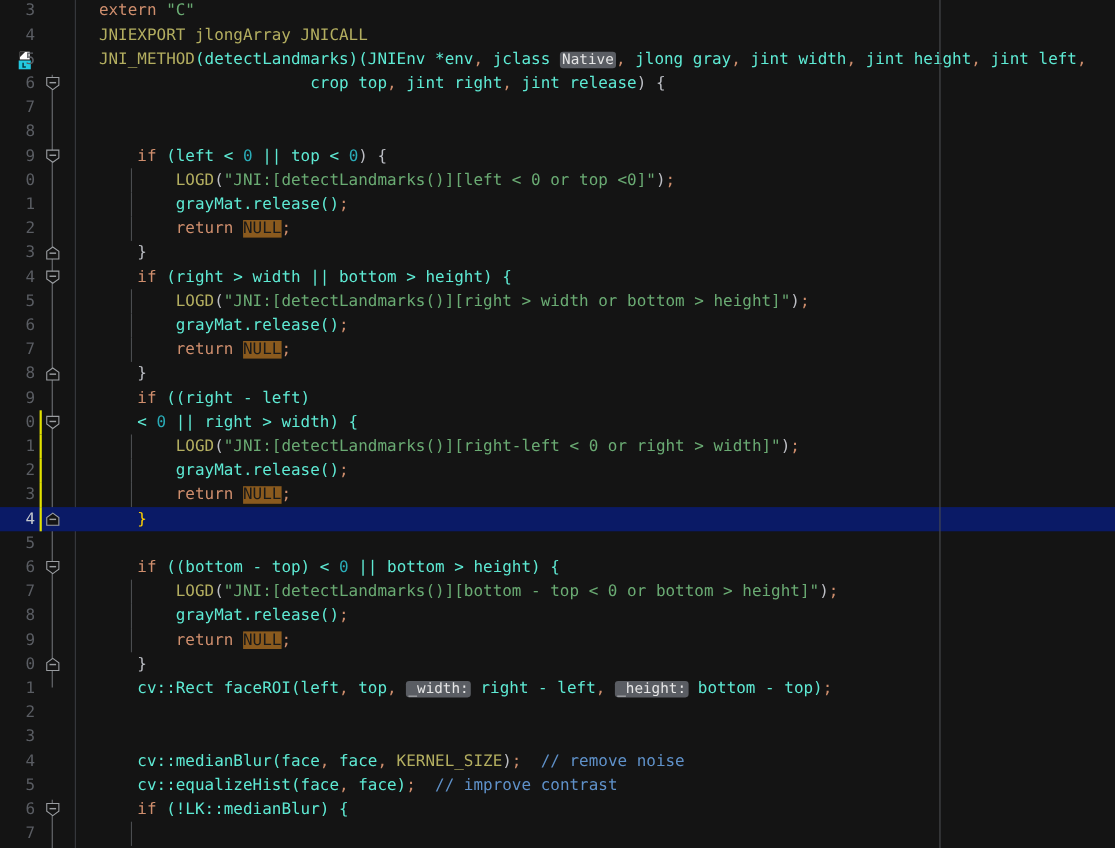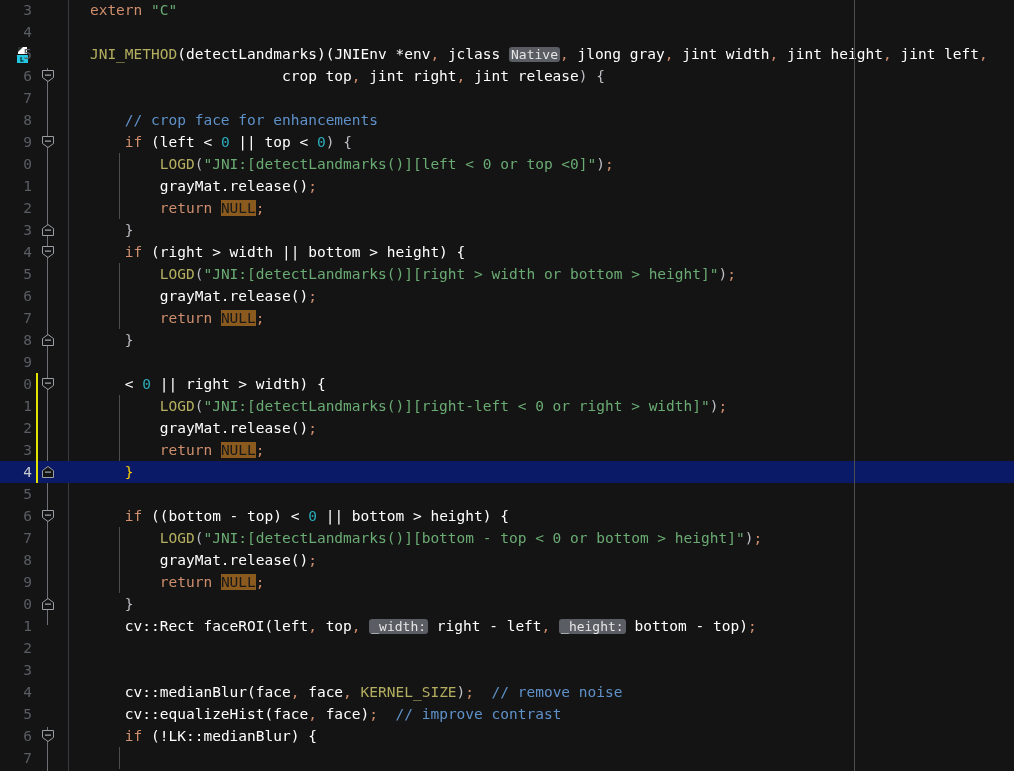--- a/index.html
+++ b/index.html
@@ -93,21 +93,21 @@
     left: 55px;
     color: #bcbec4;
   }
 
   
   .kw      { color: #cf8e6d; }           
   .macro   { color: #b3ae60; }           
   .num     { color: #2aacb8; }           
   .str     { color: #6aab73; }           
   .cmt     { color: #5f91c9; }           
-  .ident   { color: #ffffff; }           
+  .ident   { color: #5eead4; }           
   .punct   { color: #bcbec4; }
   .semi    { color: #cf8e6d; }           
   .brace-m { color: #ffd000; }
   .hl      { background: #8a5a1e; color: #1a1a1a; }  
 
   
   .hint {
     background: #5a5d63;
     color: #e6e6e6;
     border-radius: 3px;
@@ -163,28 +163,28 @@
     <svg width="22" height="22" viewBox="0 0 22 22">
       <path d="M4 3 L13 3 L13 10 L4 10 Z" fill="#ffffff"></path>
       <path d="M4 3 L9 3 L4 8 Z" fill="#2b2b2b"></path>
       <rect x="3" y="11" width="11" height="8" fill="#23c8e0"></rect>
       <path d="M7 13 L7 17 L9.5 17" stroke="#0b3c47" stroke-width="1.4" fill="none"></path>
     </svg>
   </div>
 
   <div id="rows">
       <div class="row" style="top: -1px;"><span class="lnum">3</span><span class="code"><span class="punct">    </span><span class="kw">extern</span><span class="punct"> </span><span class="str">"C"</span></span></div>
-      <div class="row" style="top: 21px;"><span class="lnum">4</span><span class="code"><span class="punct">    </span></span></div>
+      <div class="row" style="top: 21px;"><span class="lnum">4</span><span class="code"><span class="punct">    </span><span class="macro">JNIEXPORT jlongArray JNICALL</span></span></div>
       <div class="row" style="top: 43px;"><span class="lnum">5</span><span class="code"><span class="punct">    </span><span class="macro">JNI_METHOD</span><span class="ident">(detectLandmarks)(</span><span class="ident">JNIEnv</span><span class="ident"> *env</span><span class="semi">,</span><span class="ident"> jclass </span><span class="hint">Native</span><span class="semi">,</span><span class="ident"> jlong gray</span><span class="semi">,</span><span class="ident"> jint width</span><span class="semi">,</span><span class="ident"> jint height</span><span class="semi">,</span><span class="ident"> jint left</span><span class="semi">,</span></span></div>
       <div class="row" style="top: 65px;"><span class="lnum">6</span><div class="fold"><svg width="14" height="14" viewBox="0 0 14 14">
             <path d="M1.5 1.5 H12.5 V8.5 L7 12.5 L1.5 8.5 Z" fill="#141414" stroke="#9a9da1" stroke-width="1"></path>
             <rect x="4" y="5.5" width="6" height="1.3" fill="#9a9da1"></rect>
           </svg></div><span class="code"><span class="ident">                          crop top</span><span class="semi">,</span><span class="ident"> jint right</span><span class="semi">,</span><span class="ident"> jint release</span><span class="punct">) {</span></span></div>
       <div class="row" style="top: 87px;"><span class="lnum">7</span></div>
-      <div class="row" style="top: 109px;"><span class="lnum">8</span><span class="code"><span class="punct">        </span><span class="cmt">// crop face for enhancements</span></span></div>
+      <div class="row" style="top: 109px;"><span class="lnum">8</span></div>
       <div class="row" style="top: 131px;"><span class="lnum">9</span><div class="fold"><svg width="14" height="14" viewBox="0 0 14 14">
             <path d="M1.5 1.5 H12.5 V8.5 L7 12.5 L1.5 8.5 Z" fill="#141414" stroke="#9a9da1" stroke-width="1"></path>
             <rect x="4" y="5.5" width="6" height="1.3" fill="#9a9da1"></rect>
           </svg></div><span class="code"><span class="punct">        </span><span class="kw">if</span><span class="ident"> (left &lt; </span><span class="num">0</span><span class="ident"> || top &lt; </span><span class="num">0</span><span class="punct">) {</span></span></div>
       <div class="row" style="top: 153px;"><span class="lnum">0</span><div class="iguide" style="left: 119px; top: 0px; height: 22px;"></div><span class="code"><span class="punct">            </span><span class="macro">LOGD</span><span class="punct">(</span><span class="str">"JNI:[detectLandmarks()][left &lt; 0 or top &lt;0]"</span><span class="punct">)</span><span class="semi">;</span></span></div>
       <div class="row" style="top: 175px;"><span class="lnum">1</span><div class="iguide" style="left: 119px; top: 0px; height: 22px;"></div><span class="code"><span class="ident">            grayMat.release()</span><span class="semi">;</span></span></div>
       <div class="row" style="top: 197px;"><span class="lnum">2</span><div class="iguide" style="left: 119px; top: 0px; height: 22px;"></div><span class="code"><span class="punct">            </span><span class="kw">return</span><span class="punct"> </span><span class="hl">NULL</span><span class="semi">;</span></span></div>
       <div class="row" style="top: 219px;"><span class="lnum">3</span><div class="fold"><svg width="14" height="14" viewBox="0 0 14 14">
             <path d="M7 1.5 L12.5 5.5 V12.5 H1.5 V5.5 Z" fill="#141414" stroke="#9a9da1" stroke-width="1"></path>
             <rect x="4" y="6.5" width="6" height="1.3" fill="#9a9da1"></rect>
@@ -193,21 +193,21 @@
             <path d="M1.5 1.5 H12.5 V8.5 L7 12.5 L1.5 8.5 Z" fill="#141414" stroke="#9a9da1" stroke-width="1"></path>
             <rect x="4" y="5.5" width="6" height="1.3" fill="#9a9da1"></rect>
           </svg></div><span class="code"><span class="punct">        </span><span class="kw">if</span><span class="ident"> (right &gt; width || bottom &gt; height) {</span></span></div>
       <div class="row" style="top: 263px;"><span class="lnum">5</span><div class="iguide" style="left: 119px; top: 0px; height: 22px;"></div><span class="code"><span class="punct">            </span><span class="macro">LOGD</span><span class="punct">(</span><span class="str">"JNI:[detectLandmarks()][right &gt; width or bottom &gt; height]"</span><span class="punct">)</span><span class="semi">;</span></span></div>
       <div class="row" style="top: 285px;"><span class="lnum">6</span><div class="iguide" style="left: 119px; top: 0px; height: 22px;"></div><span class="code"><span class="ident">            grayMat.release()</span><span class="semi">;</span></span></div>
       <div class="row" style="top: 307px;"><span class="lnum">7</span><div class="iguide" style="left: 119px; top: 0px; height: 22px;"></div><span class="code"><span class="punct">            </span><span class="kw">return</span><span class="punct"> </span><span class="hl">NULL</span><span class="semi">;</span></span></div>
       <div class="row" style="top: 329px;"><span class="lnum">8</span><div class="fold"><svg width="14" height="14" viewBox="0 0 14 14">
             <path d="M7 1.5 L12.5 5.5 V12.5 H1.5 V5.5 Z" fill="#141414" stroke="#9a9da1" stroke-width="1"></path>
             <rect x="4" y="6.5" width="6" height="1.3" fill="#9a9da1"></rect>
           </svg></div><span class="code"><span class="punct">        }</span></span></div>
-      <div class="row" style="top: 351px;"><span class="lnum">9</span></div>
+      <div class="row" style="top: 351px;"><span class="lnum">9</span><span class="code"><span class="punct">        </span><span class="kw">if</span><span class="ident"> ((right - left)</span></span></div>
       <div class="row" style="top: 373px;"><span class="lnum">0</span><div class="changebar" style="top: 0px; height: 22px;"></div><div class="fold"><svg width="14" height="14" viewBox="0 0 14 14">
             <path d="M1.5 1.5 H12.5 V8.5 L7 12.5 L1.5 8.5 Z" fill="#141414" stroke="#9a9da1" stroke-width="1"></path>
             <rect x="4" y="5.5" width="6" height="1.3" fill="#9a9da1"></rect>
           </svg></div><span class="code"><span class="ident">        &lt; </span><span class="num">0</span><span class="ident"> || right &gt; width) {</span></span></div>
       <div class="row" style="top: 395px;"><span class="lnum">1</span><div class="changebar" style="top: 0px; height: 22px;"></div><div class="iguide" style="left: 119px; top: 0px; height: 22px;"></div><span class="code"><span class="punct">            </span><span class="macro">LOGD</span><span class="punct">(</span><span class="str">"JNI:[detectLandmarks()][right-left &lt; 0 or right &gt; width]"</span><span class="punct">)</span><span class="semi">;</span></span></div>
       <div class="row" style="top: 417px;"><span class="lnum">2</span><div class="changebar" style="top: 0px; height: 22px;"></div><div class="iguide" style="left: 119px; top: 0px; height: 22px;"></div><span class="code"><span class="ident">            grayMat.release()</span><span class="semi">;</span></span></div>
       <div class="row" style="top: 439px;"><span class="lnum">3</span><div class="changebar" style="top: 0px; height: 22px;"></div><div class="iguide" style="left: 119px; top: 0px; height: 22px;"></div><span class="code"><span class="punct">            </span><span class="kw">return</span><span class="punct"> </span><span class="hl">NULL</span><span class="semi">;</span></span></div>
       <div class="row selected" style="top: 461px;"><span class="lnum">4</span><div class="changebar" style="top: 0px; height: 22px;"></div><div class="fold"><svg width="14" height="14" viewBox="0 0 14 14">
             <path d="M7 1.5 L12.5 5.5 V12.5 H1.5 V5.5 Z" fill="#141414" stroke="#9a9da1" stroke-width="1"></path>
             <rect x="4" y="6.5" width="6" height="1.3" fill="#9a9da1"></rect>

